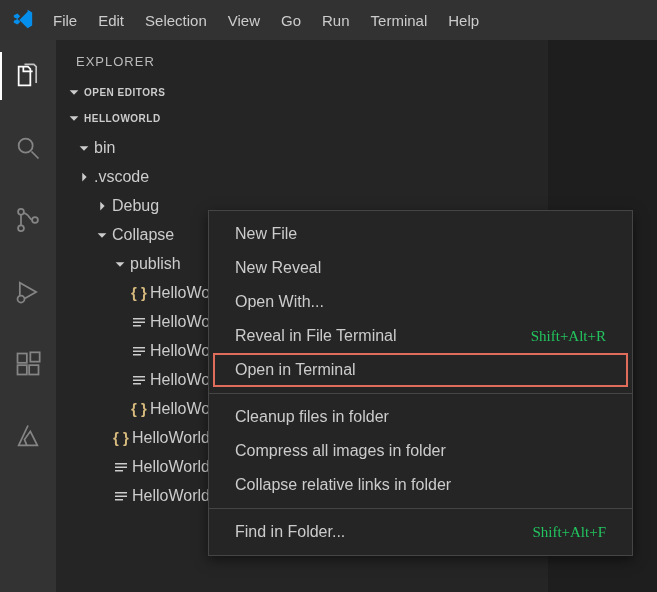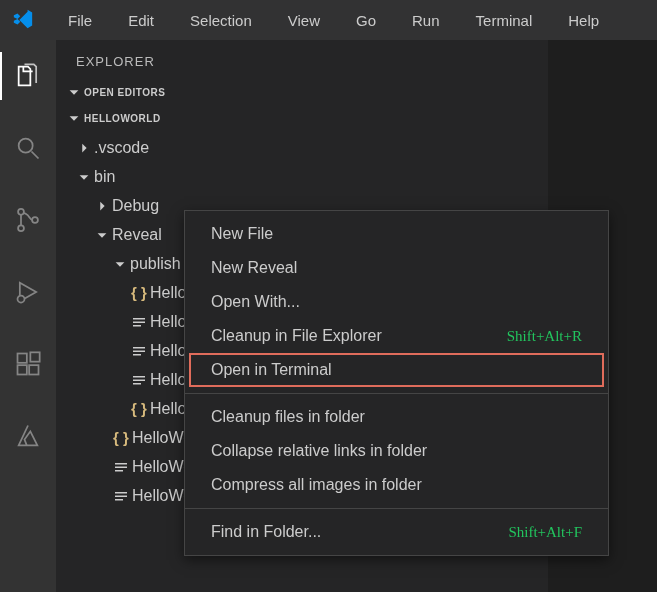--- a/index.html
+++ b/index.html
@@ -11,21 +11,21 @@
       height: 592px;
       overflow: hidden;
       font-size: 15px;
     }
     .titlebar {
       display: flex;
       align-items: center;
       height: 40px;
       background: #323233;
       padding: 0 12px;
-      gap: 16px;
+      gap: 1px;
     }
     .vscode-logo {
       margin-right: 8px;
     }
     .menu-item {
       padding: 6px 10px;
       color: #cccccc;
       font-size: 15px;
       cursor: pointer;
     }
@@ -108,21 +108,21 @@
       width: 22px;
       display: inline-flex;
       justify-content: center;
       align-items: center;
       flex-shrink: 0;
     }
     .json-icon { color: #d7ba7d; font-weight: bold; font-size: 15px; }
     .text-icon { color: #cccccc; font-size: 14px; }
     .context-menu {
       position: absolute;
-      left: 184px;
+      left: 208px;
       top: 210px;
       width: 425px;
       background: #252526;
       border: 1px solid #454545;
       box-shadow: 0 4px 12px rgba(0,0,0,0.5);
       padding: 6px 0;
       font-size: 16px;
       z-index: 100;
     }
     .cm-item {
@@ -233,51 +233,51 @@
           </svg>
       </span>
       <span>HELLOWORLD</span>
     </div>
 
     <div class="tree" id="tree">
         <div class="tree-row">
           <span class="indent" style="width: 18px;"></span>
           <span class="chevron">
             <svg width="14" height="14" viewBox="0 0 16 16">
+              <path fill="currentColor" d="M3 6l5 5 5-5z"></path>
+            </svg>
+          </span>
+          <span>bin</span>
+        </div>
+        <div class="tree-row">
+          <span class="indent" style="width: 18px;"></span>
+          <span class="chevron">
+            <svg width="14" height="14" viewBox="0 0 16 16">
               <path fill="currentColor" d="M6 3l5 5-5 5z"></path>
             </svg>
           </span>
           <span>.vscode</span>
         </div>
         <div class="tree-row">
-          <span class="indent" style="width: 18px;"></span>
+          <span class="indent" style="width: 36px;"></span>
+          <span class="chevron">
+            <svg width="14" height="14" viewBox="0 0 16 16">
+              <path fill="currentColor" d="M6 3l5 5-5 5z"></path>
+            </svg>
+          </span>
+          <span>Debug</span>
+        </div>
+        <div class="tree-row">
+          <span class="indent" style="width: 36px;"></span>
           <span class="chevron">
             <svg width="14" height="14" viewBox="0 0 16 16">
               <path fill="currentColor" d="M3 6l5 5 5-5z"></path>
             </svg>
           </span>
-          <span>bin</span>
-        </div>
-        <div class="tree-row">
-          <span class="indent" style="width: 36px;"></span>
-          <span class="chevron">
-            <svg width="14" height="14" viewBox="0 0 16 16">
-              <path fill="currentColor" d="M6 3l5 5-5 5z"></path>
-            </svg>
-          </span>
-          <span>Debug</span>
-        </div>
-        <div class="tree-row">
-          <span class="indent" style="width: 36px;"></span>
-          <span class="chevron">
-            <svg width="14" height="14" viewBox="0 0 16 16">
-              <path fill="currentColor" d="M3 6l5 5 5-5z"></path>
-            </svg>
-          </span>
-          <span>Reveal</span>
+          <span>Collapse</span>
         </div>
         <div class="tree-row">
           <span class="indent" style="width: 54px;"></span>
           <span class="chevron">
             <svg width="14" height="14" viewBox="0 0 16 16">
               <path fill="currentColor" d="M3 6l5 5 5-5z"></path>
             </svg>
           </span>
           <span>publish</span>
         </div>
@@ -359,34 +359,34 @@
     <div class="cm-item">
       <span>New File</span>
     </div>
     <div class="cm-item">
       <span>New Reveal</span>
     </div>
     <div class="cm-item">
       <span>Open With...</span>
     </div>
     <div class="cm-item">
-      <span>Cleanup in File Explorer</span>
+      <span>Reveal in File Terminal</span>
       <span class="cm-shortcut">Shift+Alt+R</span>
     </div>
     <div class="cm-item highlighted">
       <span>Open in Terminal</span>
     </div>
     <div class="cm-sep"></div>
     <div class="cm-item">
       <span>Cleanup files in folder</span>
     </div>
     <div class="cm-item">
+      <span>Compress all images in folder</span>
+    </div>
+    <div class="cm-item">
       <span>Collapse relative links in folder</span>
-    </div>
-    <div class="cm-item">
-      <span>Compress all images in folder</span>
     </div>
     <div class="cm-sep"></div>
     <div class="cm-item">
       <span>Find in Folder...</span>
       <span class="cm-shortcut">Shift+Alt+F</span>
     </div>
   </div>
 
 </body></html>

